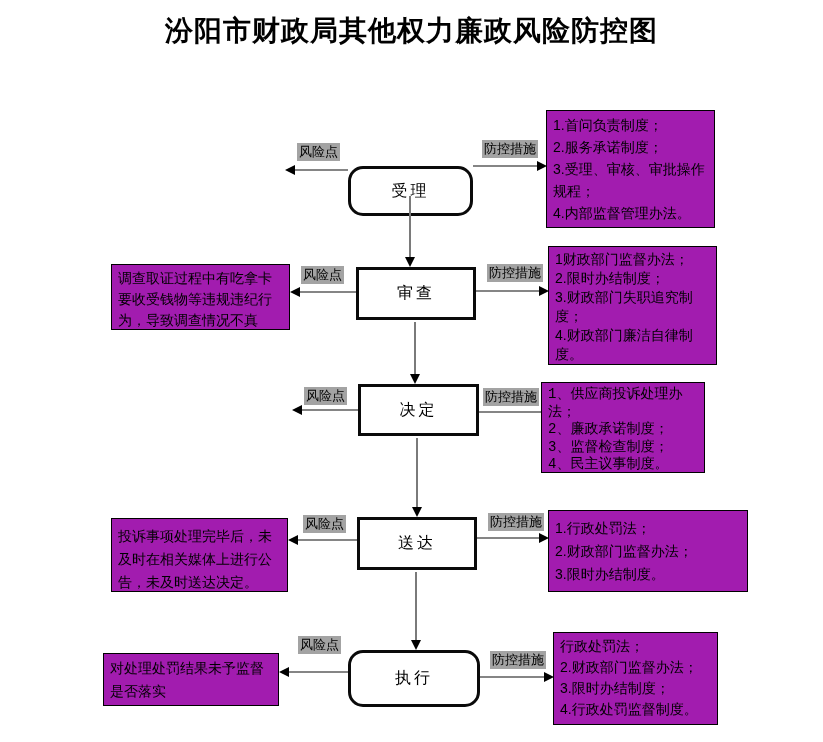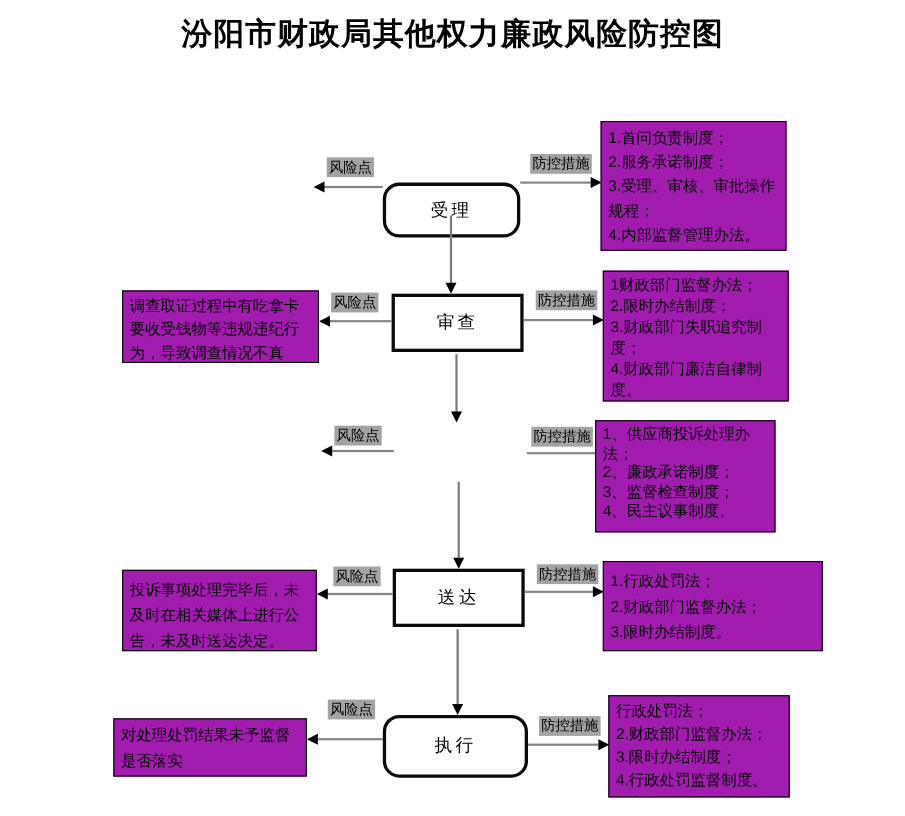--- a/index.html
+++ b/index.html
@@ -64,21 +64,22 @@
 4.财政部门廉洁自律制度。</div>
   <div class="hline" style="left:299px;top:291px;width:57px;"></div>
   <div class="tri-left" style="left:290px;top:287px;"></div>
   <div class="lbl" style="left:301px;top:266px;">风险点</div>
   <div class="hline" style="left:476px;top:290px;width:63px;"></div>
   <div class="tri-right" style="left:539px;top:286px;"></div>
   <div class="lbl" style="left:487px;top:264px;">防控措施</div>
   <div class="vline" style="left:414px;top:322px;height:53px;"></div>
   <div class="tri-down" style="left:410px;top:374px;"></div>
 
-  <div class="box" style="left:541px;top:382px;width:164px;height:102px;line-height:17.5px;">1、供应商投诉处理办法；
+  <div class="stage" style="left:358px;top:384px;width:121px;height:52px;">决定</div>
+  <div class="box" style="left:541px;top:382px;width:164px;height:91px;line-height:17.5px;font-family:Liberation Mono, monospace;">1、供应商投诉处理办法；
 2、廉政承诺制度；
 3、监督检查制度；
 4、民主议事制度。</div>
   <div class="hline" style="left:301px;top:409px;width:57px;"></div>
   <div class="tri-left" style="left:292px;top:405px;"></div>
   <div class="lbl" style="left:304px;top:387px;">风险点</div>
   <div class="hline" style="left:479px;top:411px;width:62px;"></div>
   <div class="lbl" style="left:483px;top:388px;">防控措施</div>
   <div class="vline" style="left:416px;top:438px;height:70px;"></div>
   <div class="tri-down" style="left:412px;top:507px;"></div>

